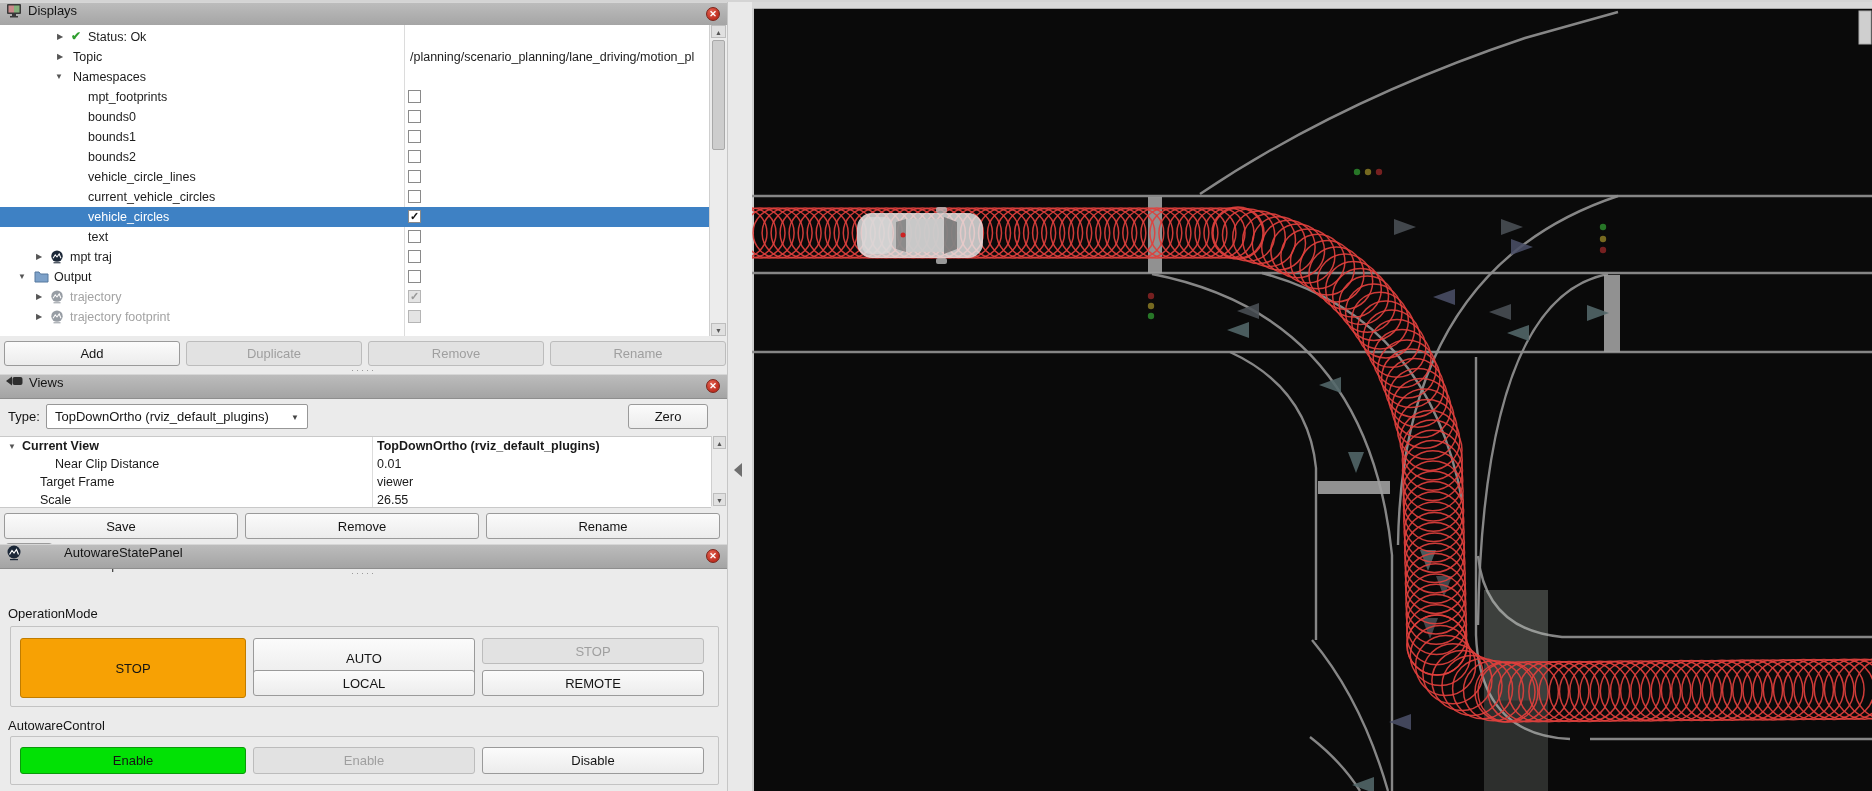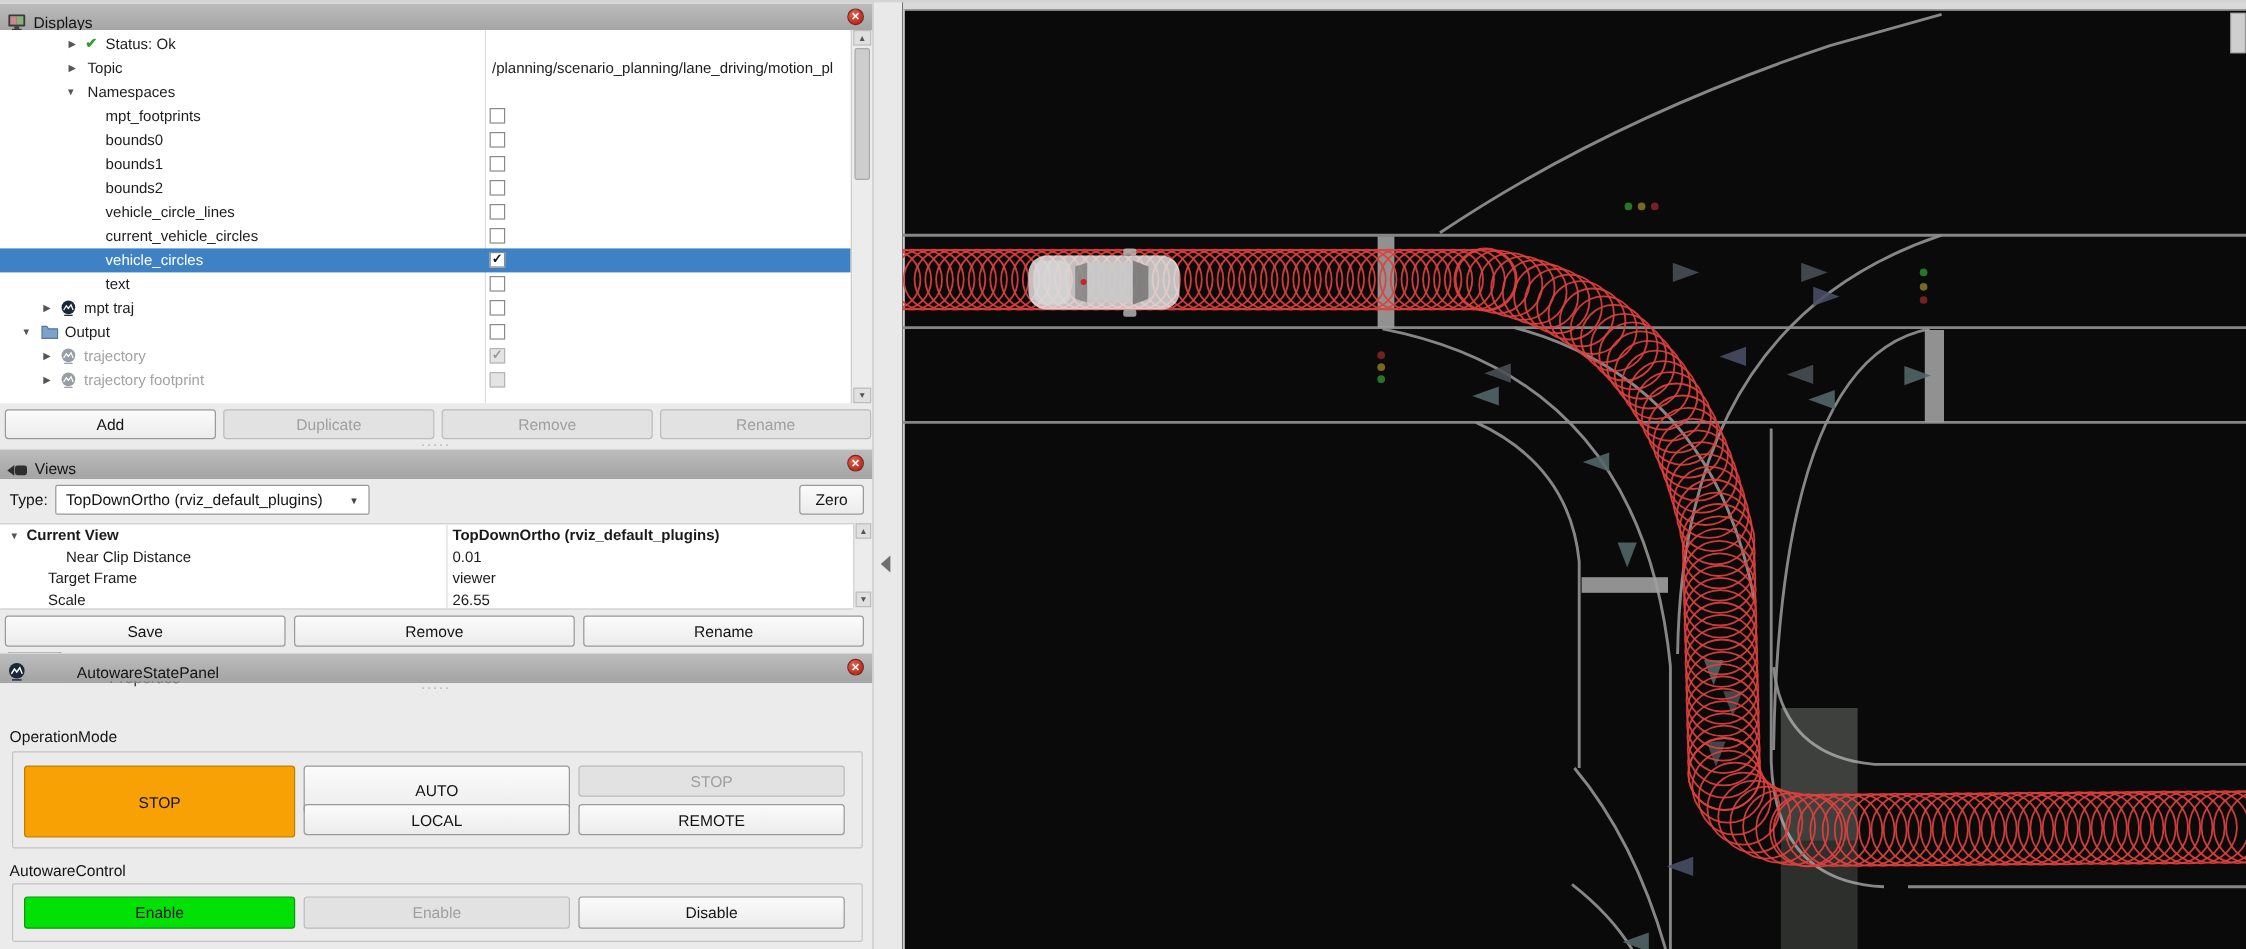--- a/index.html
+++ b/index.html
@@ -1,21 +1,21 @@
 <!DOCTYPE html>
 <html><head>
 <meta charset="utf-8">
 <style>
   html,body{margin:0;padding:0;background:#b8b8b8;font-family:"Liberation Sans",sans-serif;}
   #app{position:relative;width:1872px;height:791px;overflow:hidden;background:#ebebeb;}
   #app::before{content:"";position:absolute;left:0;top:0;width:100%;height:2px;background:#d4d4d4;z-index:40;}
   
   .titlebar{position:absolute;left:0;width:727px;height:23px;
     background:linear-gradient(#bcbcbc,#a4a4a4);border-top:1px solid #d6d6d6;border-bottom:1px solid #8e8e8e;
-    display:flex;align-items:flex-end;font-size:13px;color:#141414;}
+    display:flex;align-items:flex-start;font-size:13px;color:#141414;}
   .titlebar .tlabel{margin-left:6px;}
   .closebtn{position:absolute;right:7px;top:4px;width:14px;height:14px;border-radius:50%;
     background:radial-gradient(circle at 35% 30%,#e2604f,#bf2e20 70%);border:1px solid #7c241a;
     color:#fff;font-size:9px;line-height:13px;text-align:center;font-weight:bold;box-sizing:border-box;}
   .dots{position:absolute;width:727px;text-align:center;color:#8f8f8f;font-size:9px;letter-spacing:2px;line-height:6px;}
   
   #tree{position:absolute;left:0;top:25px;width:709px;height:311px;background:#fff;overflow:hidden;}
   #tree .coldiv{position:absolute;left:404px;top:0;width:1px;height:100%;background:#dcdcdc;}
   .trow{position:absolute;left:0;width:709px;height:20px;font-size:12.5px;color:#1c1c1c;}
   .trow.sel{background:#3e81c4;color:#fff;}
@@ -185,21 +185,21 @@
   </svg>
   <span class="tlabel">Views</span>
   <span class="closebtn">✕</span>
 </div>
 
 <span class="seclabel" style="left:8px;top:409px;">Type:</span>
 <div class="combobox" style="left:46px;top:404px;width:262px;height:25px;">
   <span>TopDownOrtho (rviz_default_plugins)</span>
   <span class="carr">▼</span>
 </div>
-<div class="qbtn" style="left:666px;top:404px;width:54px;height:25px;">Zero</div>
+<div class="qbtn" style="left:628px;top:404px;width:80px;height:25px;">Zero</div>
 
 <div id="cvtable">
   <div class="coldiv"></div>
   <div class="cvrow hdr" style="top:0;">
     <span class="arr" style="position:absolute;left:8px;top:5px;font-size:8px;color:#555;">▼</span>
     <span class="nm" style="left:22px;">Current View</span>
     <span class="vl">TopDownOrtho (rviz_default_plugins)</span>
   </div>
   <div class="cvrow" style="top:18px;">
     <span class="nm" style="left:55px;text-align:right;">Near Clip Distance</span>

